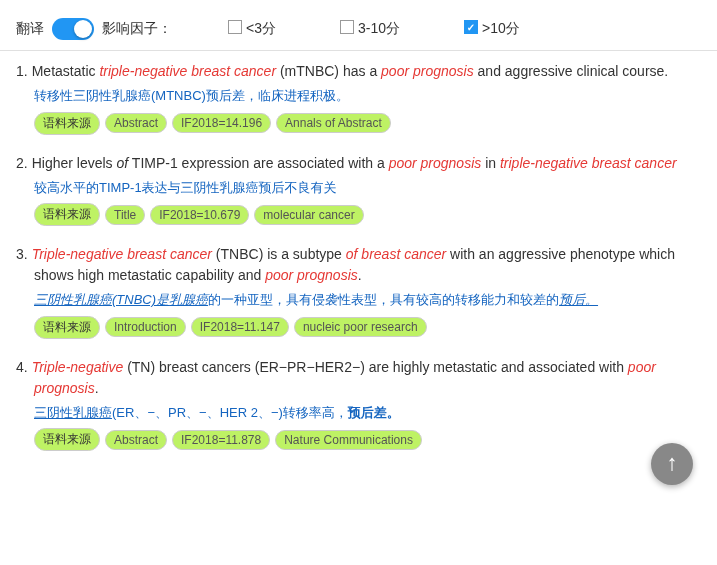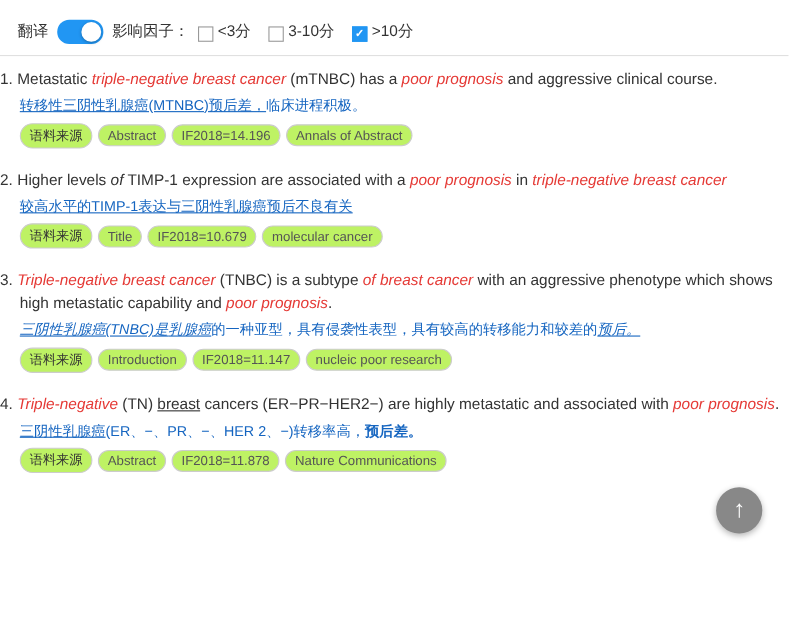--- a/index.html
+++ b/index.html
@@ -56,24 +56,25 @@
       box-shadow: 0 1px 3px rgba(0,0,0,0.3);
     }
     
     .filter-group {
       display: flex;
       align-items: center;
       gap: 16px;
     }
     .filter-item {
       display: flex;
-      align-items: flex-end;
+      align-items: flex-start;
       gap: 4px;
       font-size: 14px;
       color: #333;
+      margin-left: 48px;
     }
     .cb-box {
       width: 14px;
       height: 14px;
       border: 1px solid #999;
       background: #fff;
       display: inline-flex;
       align-items: center;
       justify-content: center;
       flex-shrink: 0;
@@ -84,21 +85,21 @@
     }
     .cb-box.checked::after {
       content: '✓';
       color: #fff;
       font-size: 10px;
       font-weight: bold;
     }
 
     
     .content {
-      padding: 0 0;
+      padding: 0 16px;
     }
     .result-item {
       margin-bottom: 18px;
       position: relative;
     }
     .result-body {
       padding-left: 18px;
     }
     .result-en {
       font-size: 14px;
@@ -107,21 +108,21 @@
       margin-bottom: 4px;
     }
     .result-zh {
       font-size: 13px;
       color: #1565C0;
       line-height: 1.5;
       margin-bottom: 6px;
     }
     
     .italic-red { font-style: italic; color: #e53935; }
-    .underline { text-decoration: underline; }
+    .underline { }
 
     
     .tags-row {
       display: flex;
       flex-wrap: wrap;
       gap: 5px;
       align-items: center;
     }
     .tag {
       display: inline-flex;

